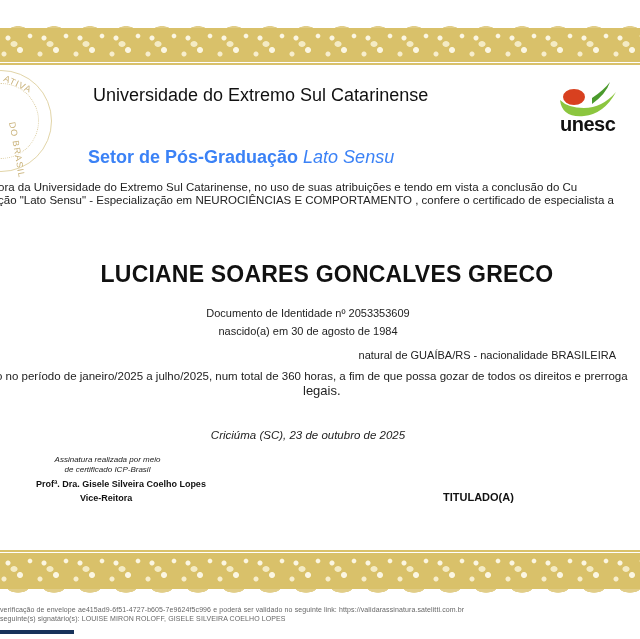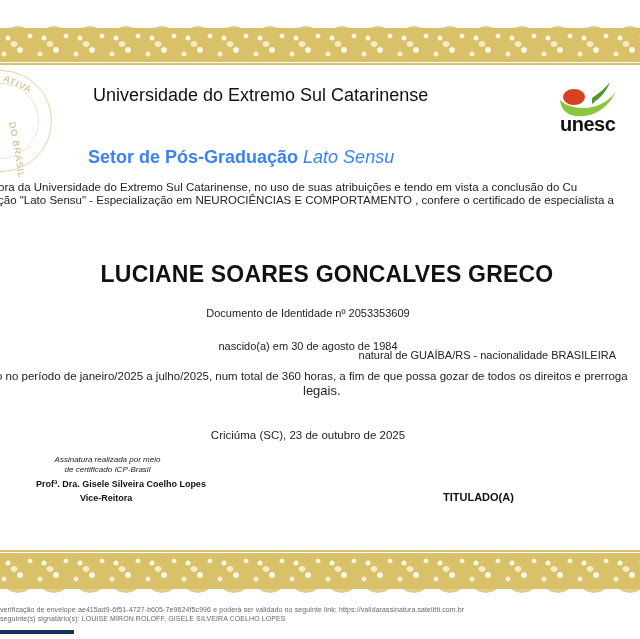--- a/index.html
+++ b/index.html
@@ -74,30 +74,30 @@
     }
     .intro div { white-space: nowrap; }
 
     .name {
       position: absolute; left: 0; width: 616px; top: 261px; text-align: center;
       font-size: 23px; font-weight: bold; color: #111; letter-spacing: 0.2px; margin-left: 19px;
     }
     .detail {
       position: absolute; left: 0; width: 616px; text-align: center; font-size: 11px; color: #222;
     }
-    .d1 { top: 307px; } .d2 { top: 340px; } .d3 { top: 349px; text-align: right; }
+    .d1 { top: 307px; } .d2 { top: 325px; } .d3 { top: 349px; text-align: right; }
 
     .period {
       position: absolute; left: -4px; top: 370px; font-size: 11.5px; color: #222; white-space: nowrap;
     }
     .period-legal {
       position: absolute; left: 303px; top: 383px; font-size: 13px; color: #222;
     }
     .place-date {
-      position: absolute; left: 0; width: 616px; top: 429px; text-align: center; font-size: 11.5px; color: #222;
+      position: absolute; left: 0; width: 616px; top: 429px; text-align: center; font-size: 11.5px; color: #222; font-style: italic;
     }
 
     .sig-note {
       position: absolute; left: 40px; width: 135px; top: 455px; text-align: center;
       font-size: 8px; font-style: italic; line-height: 10px; color: #222;
     }
     .sig-name {
       position: absolute; left: 20px; top: 479px; font-size: 9px; font-weight: bold; color: #111; white-space: nowrap; padding-left: 16px;
     }
     .sig-role {

